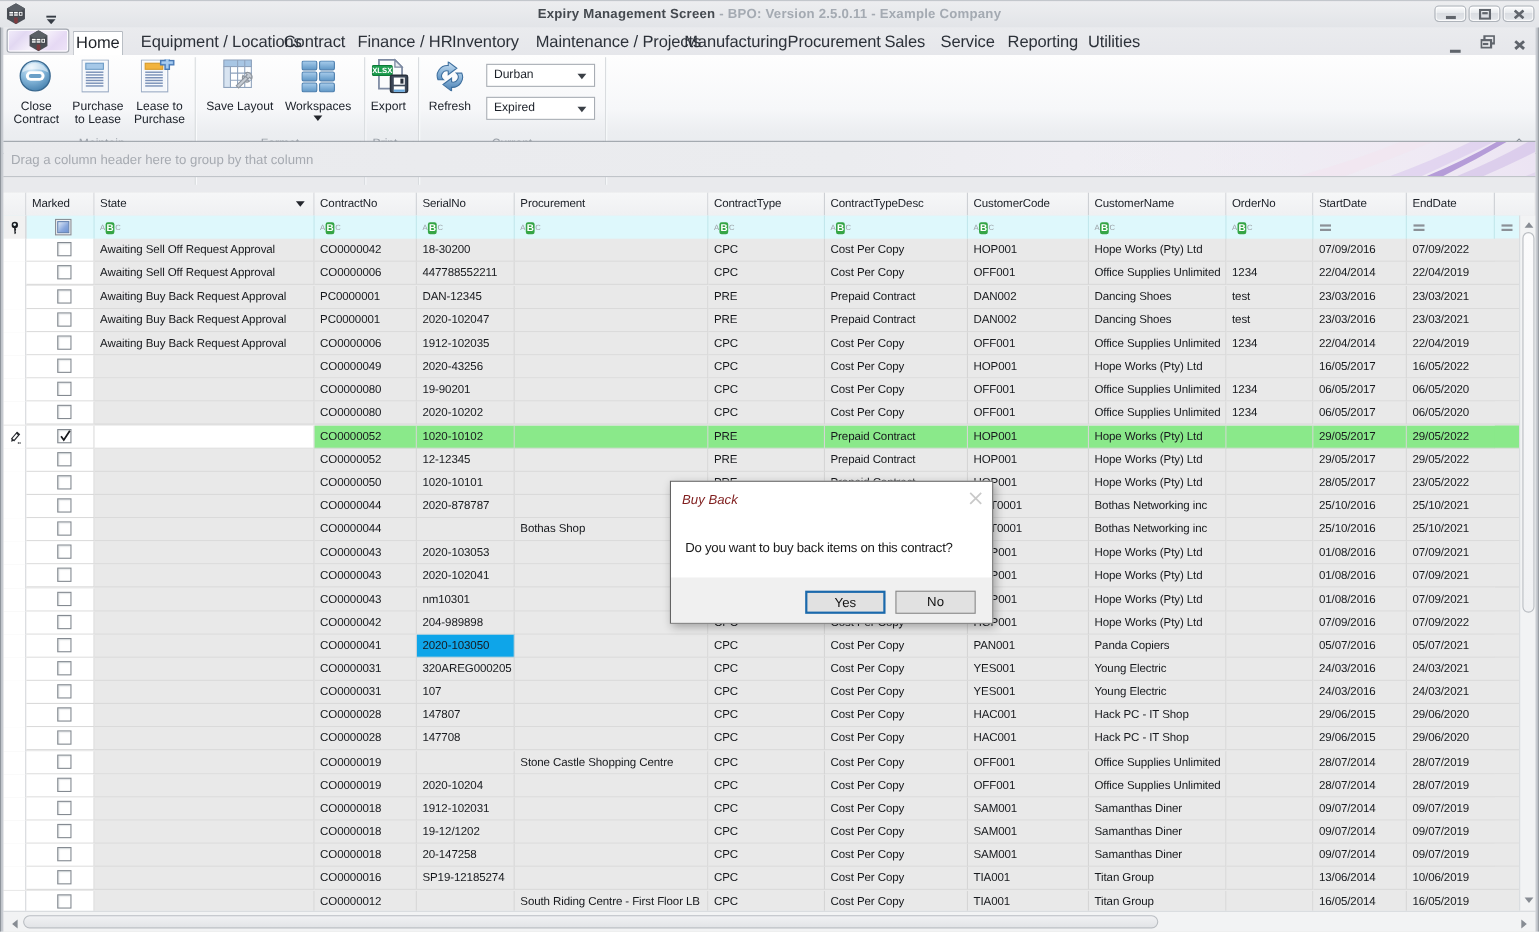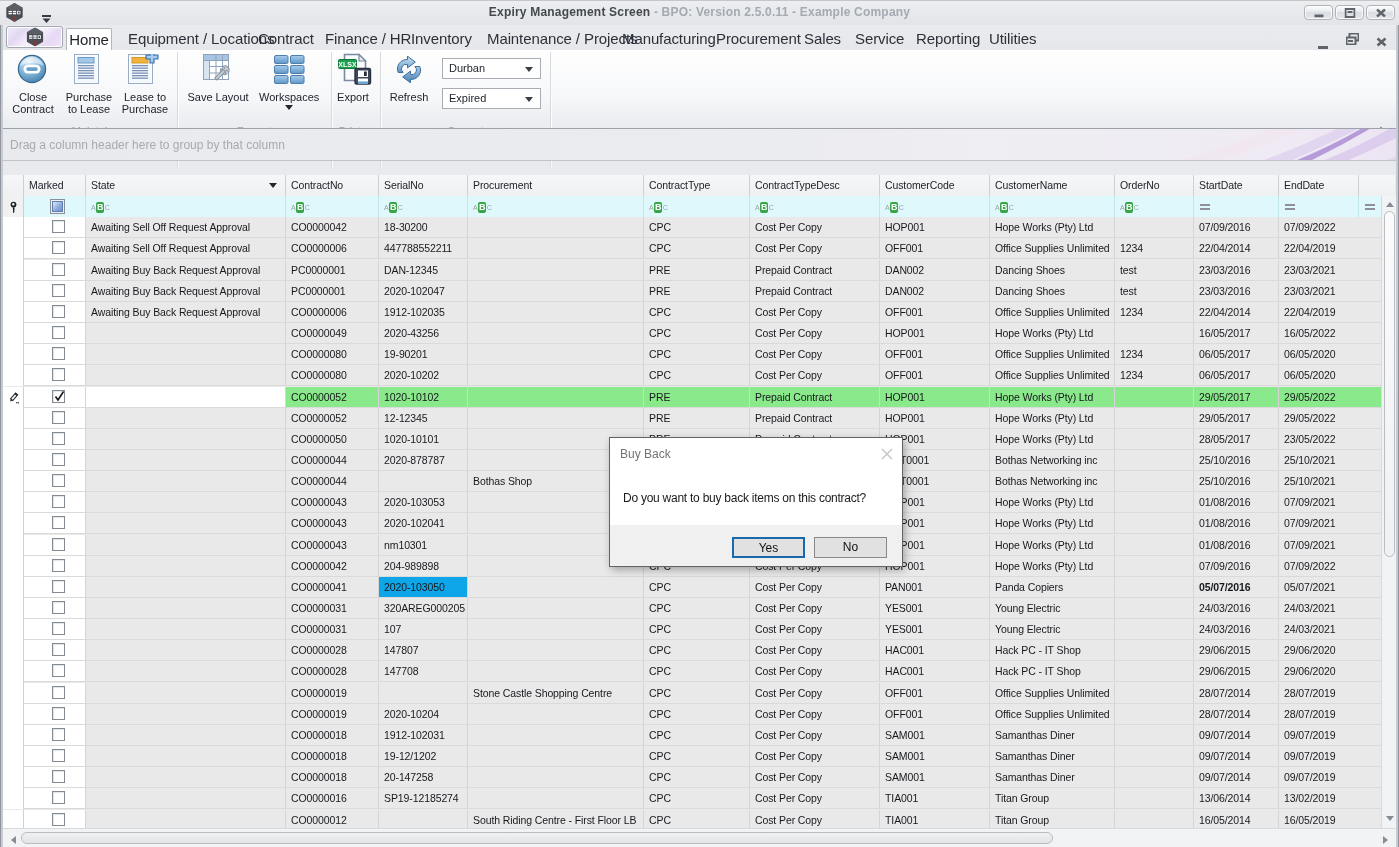--- a/index.html
+++ b/index.html
@@ -72,21 +72,21 @@
 
 
 #vscroll { left:1381px; top:196px; width:15px; height:632px; background:#f2f3f4; border-left:1px solid #d8dbde; }
 #hscroll { left:3px; top:828px; width:1393px; height:19px; background:#f2f3f4; border-top:1px solid #d8dbde; }
 .thumb { position:absolute; background:linear-gradient(#fbfbfc,#f0f1f3); border:1px solid #b9bdc2; border-radius:6px; }
 #hscroll .thumb { background:linear-gradient(#f0f1f3,#e2e4e7); }
 .sarrow { position:absolute; width:0; height:0; }
 
 
 #dialog { left:609px; top:437px; width:294px; height:130px; background:#fff; border:1px solid #636363; box-shadow:2px 3px 8px rgba(0,0,0,.3); }
-#dialog .dtitle { position:absolute; left:10px; top:9px; font-size:12px; color:#737373; }
+#dialog .dtitle { position:absolute; left:10px; top:9px; font-size:12px; color:#7f1d1d;font-style:italic; }
 #dialog .dx { position:absolute; right:9px; top:8px; }
 #dialog .dmsg { position:absolute; left:13px; top:53px; font-size:12px; letter-spacing:-0.25px; color:#1a1a1a; }
 #dialog .dfoot { position:absolute; left:0; bottom:0; width:292px; height:41px; background:#f0f0f0; }
 .dbtn { position:absolute; top:99px; height:21px; background:#e1e1e1; font-size:12px; color:#111; text-align:center; line-height:19px; }
 #btn-yes { left:122px; width:73px; border:2px solid #1a69ac; }
 #btn-no { left:204px; width:73px; border:1px solid #898989; }
 
 
 #winleft { left:0; top:25px; width:3px; height:822px; background:#c7cbd1; border-left:1px solid #8f959c; }
 #winright { left:1396px; top:25px; width:3px; height:822px; background:#c7cbd1; border-right:1px solid #8f959c; }
@@ -750,21 +750,21 @@
       </div>
       <div class="dcell" style="left:83px;width:200px;background:#e9e9e9;"></div>
       <div class="dcell" style="left:283px;width:93px;background:#e9e9e9;">CO0000041</div>
       <div class="dcell" style="left:376px;width:89px;background:#0ea5e9;">2020-103050</div>
       <div class="dcell" style="left:465px;width:176px;background:#e9e9e9;"></div>
       <div class="dcell" style="left:641px;width:106px;background:#e9e9e9;">CPC</div>
       <div class="dcell" style="left:747px;width:130px;background:#e9e9e9;">Cost Per Copy</div>
       <div class="dcell" style="left:877px;width:110px;background:#e9e9e9;">PAN001</div>
       <div class="dcell" style="left:987px;width:125px;background:#e9e9e9;">Panda Copiers</div>
       <div class="dcell" style="left:1112px;width:79px;background:#e9e9e9;"></div>
-      <div class="dcell" style="left:1191px;width:85px;background:#e9e9e9;font-weight:bold;">05/07/2016</div>
+      <div class="dcell" style="left:1191px;width:85px;background:#e9e9e9;">05/07/2016</div>
       <div class="dcell" style="left:1276px;width:103px;background:#e9e9e9;">05/07/2021</div>
       <div class="dcell" style="left:1356px;width:23px;background:#e9e9e9;"></div>
     </div>
 <div class="drow" style="top:423.00px;">
       <div class="rowind" style="top:0;height:21.15px;background:#fff;"></div>
       <div class="dcell" style="left:21px;width:62px;background:#fff;">
         <span class="cb" style="left:28px;top:3px;"></span>
       </div>
       <div class="dcell" style="left:83px;width:200px;background:#e9e9e9;"></div>
       <div class="dcell" style="left:283px;width:93px;background:#e9e9e9;">CO0000031</div>
@@ -931,21 +931,21 @@
       <div class="dcell" style="left:83px;width:200px;background:#e9e9e9;"></div>
       <div class="dcell" style="left:283px;width:93px;background:#e9e9e9;">CO0000016</div>
       <div class="dcell" style="left:376px;width:89px;background:#e9e9e9;">SP19-12185274</div>
       <div class="dcell" style="left:465px;width:176px;background:#e9e9e9;"></div>
       <div class="dcell" style="left:641px;width:106px;background:#e9e9e9;">CPC</div>
       <div class="dcell" style="left:747px;width:130px;background:#e9e9e9;">Cost Per Copy</div>
       <div class="dcell" style="left:877px;width:110px;background:#e9e9e9;">TIA001</div>
       <div class="dcell" style="left:987px;width:125px;background:#e9e9e9;">Titan Group</div>
       <div class="dcell" style="left:1112px;width:79px;background:#e9e9e9;"></div>
       <div class="dcell" style="left:1191px;width:85px;background:#e9e9e9;">13/06/2014</div>
-      <div class="dcell" style="left:1276px;width:103px;background:#e9e9e9;">13/02/2019</div>
+      <div class="dcell" style="left:1276px;width:103px;background:#e9e9e9;">10/06/2019</div>
       <div class="dcell" style="left:1356px;width:23px;background:#e9e9e9;"></div>
     </div>
 <div class="drow" style="top:634.50px;">
       <div class="rowind" style="top:0;height:21.15px;background:#fff;"></div>
       <div class="dcell" style="left:21px;width:62px;background:#fff;">
         <span class="cb" style="left:28px;top:3px;"></span>
       </div>
       <div class="dcell" style="left:83px;width:200px;background:#e9e9e9;"></div>
       <div class="dcell" style="left:283px;width:93px;background:#e9e9e9;">CO0000012</div>
       <div class="dcell" style="left:376px;width:89px;background:#e9e9e9;"></div>

